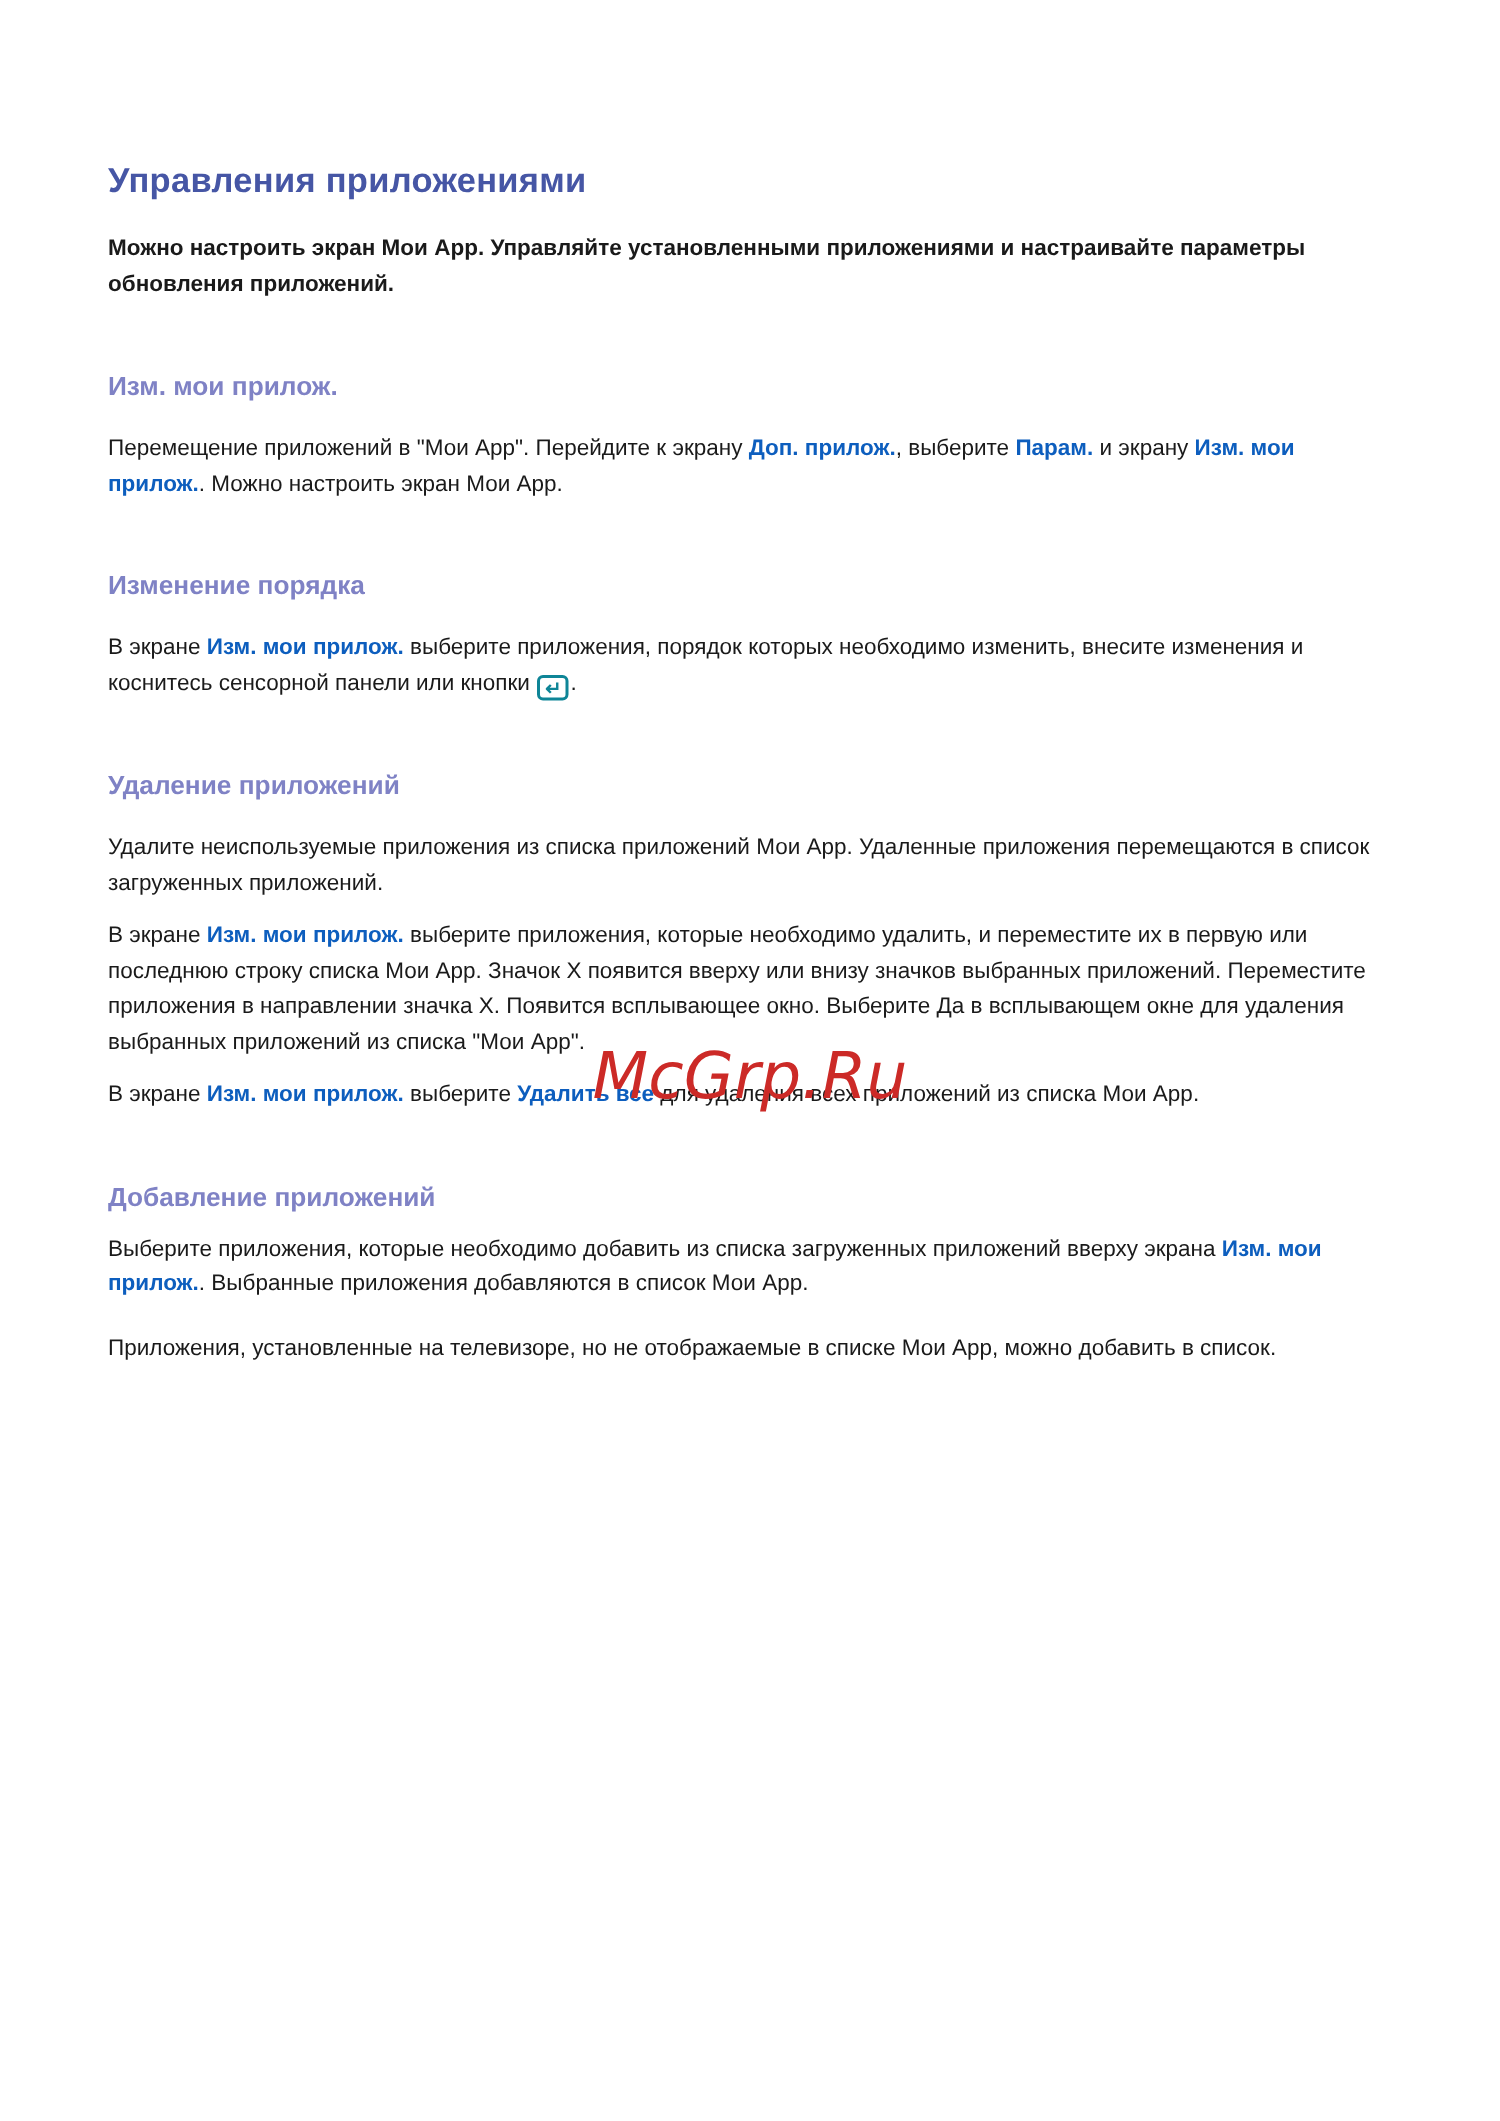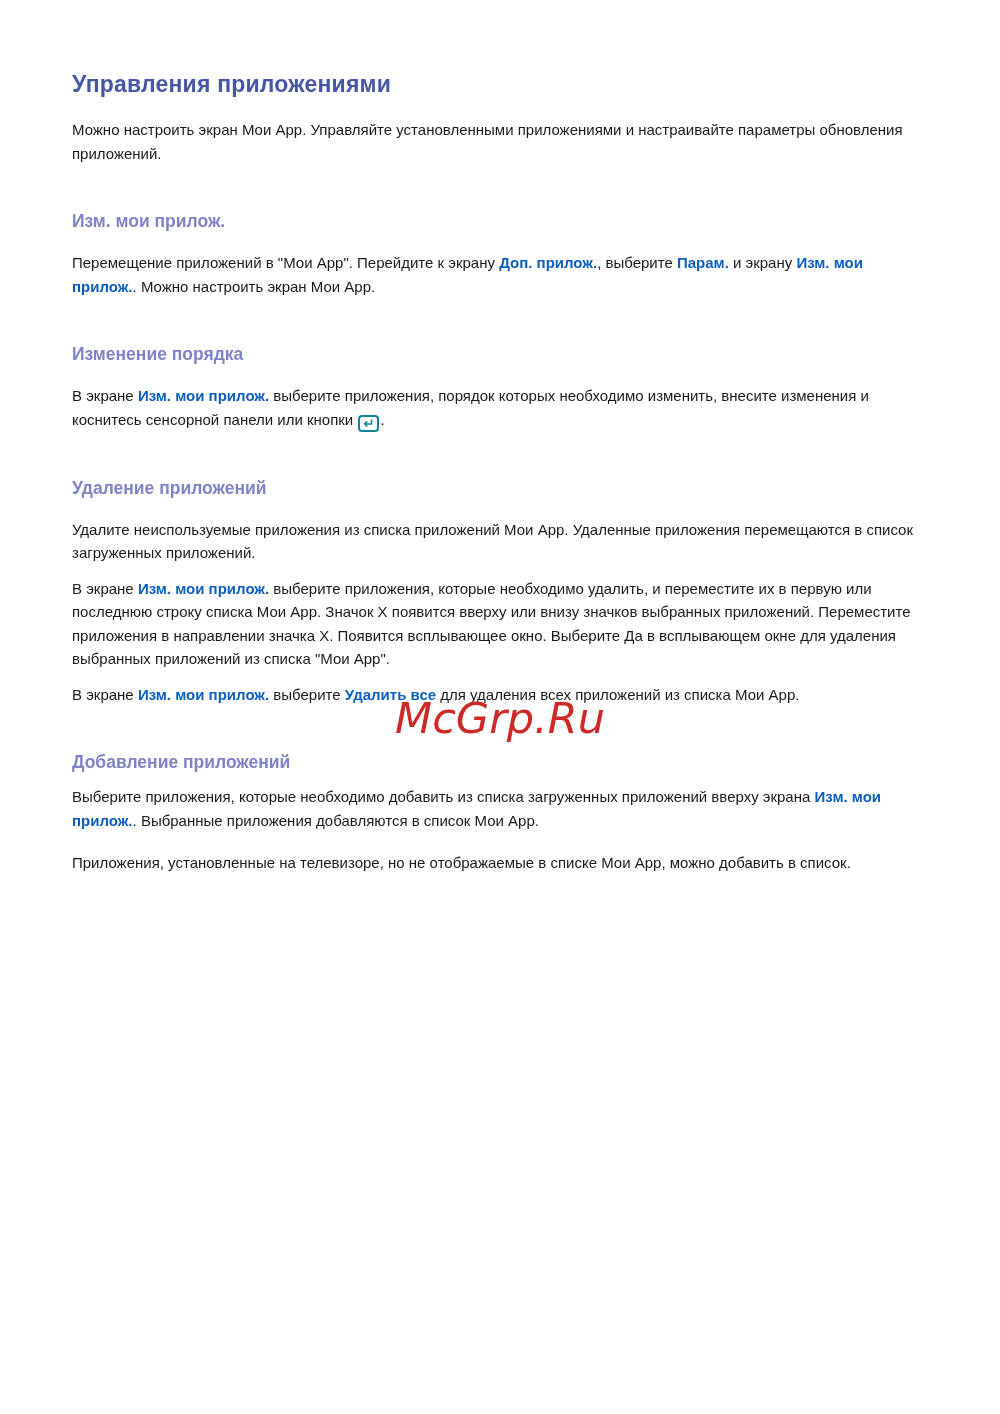--- a/index.html
+++ b/index.html
@@ -21,38 +21,38 @@
     overflow: hidden;
   }
   .page {
     position: relative;
     width: 1000px;
     height: 1414px;
     background: #ffffff;
   }
   .content {
     margin: 0 72px;
-    padding-top: 71px;
+    padding-top: 107px;
     width: 842px;
   }
   h1.page-title {
     margin: 0;
     font-size: 23px;
     line-height: 26px;
     font-weight: bold;
     color: var(--title);
     letter-spacing: 0.2px;
   }
   p.body-paragraph {
     margin: 12px 0 0 0;
     font-size: 15px;
     line-height: 23.5px;
     color: var(--body);
   }
-  p.intro { margin-top: 21px; }
+  p.intro { margin-top: 21px; font-weight: bold; }
   p.first-after-heading { margin-top: 19px; }
   h2.section-heading {
     margin: 46px 0 0 0;
     font-size: 17.5px;
     line-height: 21px;
     font-weight: bold;
     color: var(--heading);
   }
   .inline-link {
     color: var(--link);

